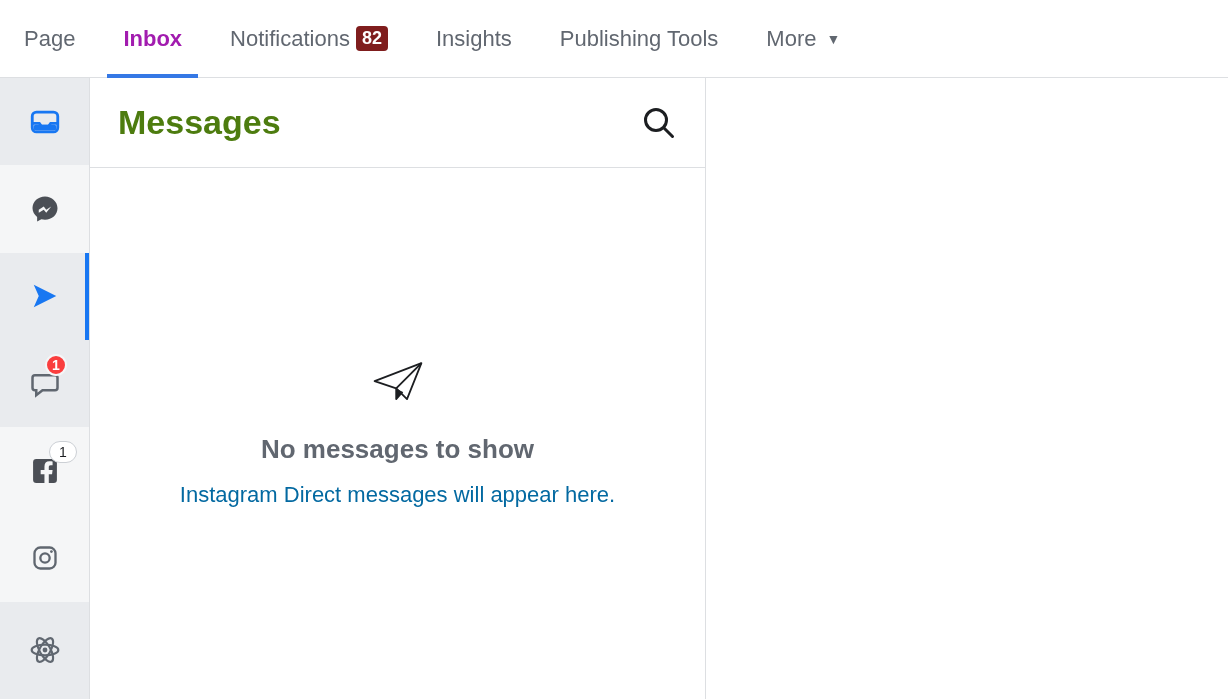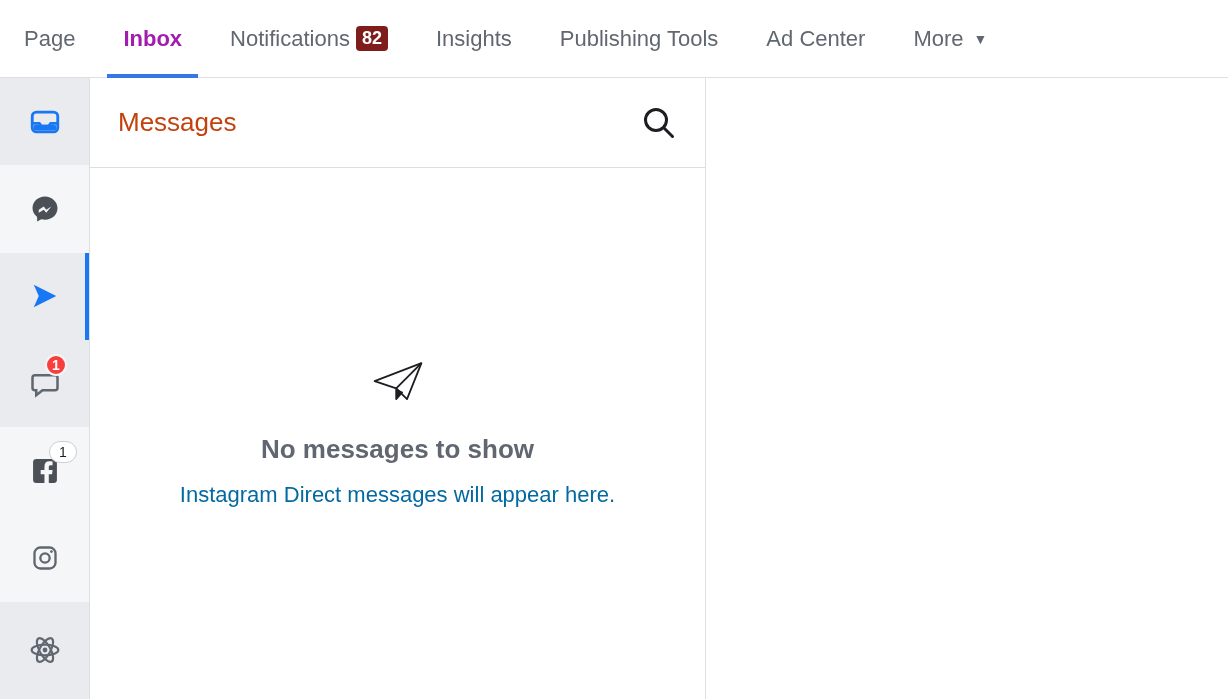--- a/index.html
+++ b/index.html
@@ -134,23 +134,23 @@
   }
   .mid-header {
     height: 90px;
     display: flex;
     align-items: center;
     justify-content: space-between;
     padding: 0 28px;
     border-bottom: 1px solid #dddfe2;
   }
   .mid-title {
-    font-size: 26px;
-    font-weight: 400;
-    color: #c2410c;
+    font-size: 34px;
+    font-weight: 700;
+    color: #4d7c0f;
   }
   .empty {
     flex: 1;
     display: flex;
     flex-direction: column;
     align-items: center;
     padding-top: 190px;
   }
   .empty svg { display: block; }
   .empty-title {
@@ -177,21 +177,20 @@
 
 <div class="topnav">
   <div class="topnav-item">Page</div>
   <div class="topnav-item active">Inbox</div>
   <div class="topnav-item">
     <span>Notifications</span>
     <span class="badge-red">82</span>
   </div>
   <div class="topnav-item">Insights</div>
   <div class="topnav-item">Publishing Tools</div>
-  <div class="topnav-item">Ad Center</div>
   <div class="topnav-item">
     <span>More</span>
     <span class="more-caret">▼</span>
   </div>
 </div>
 
 <div class="main">
   <div class="sidebar">
 
     <div class="sidebar-item light">

